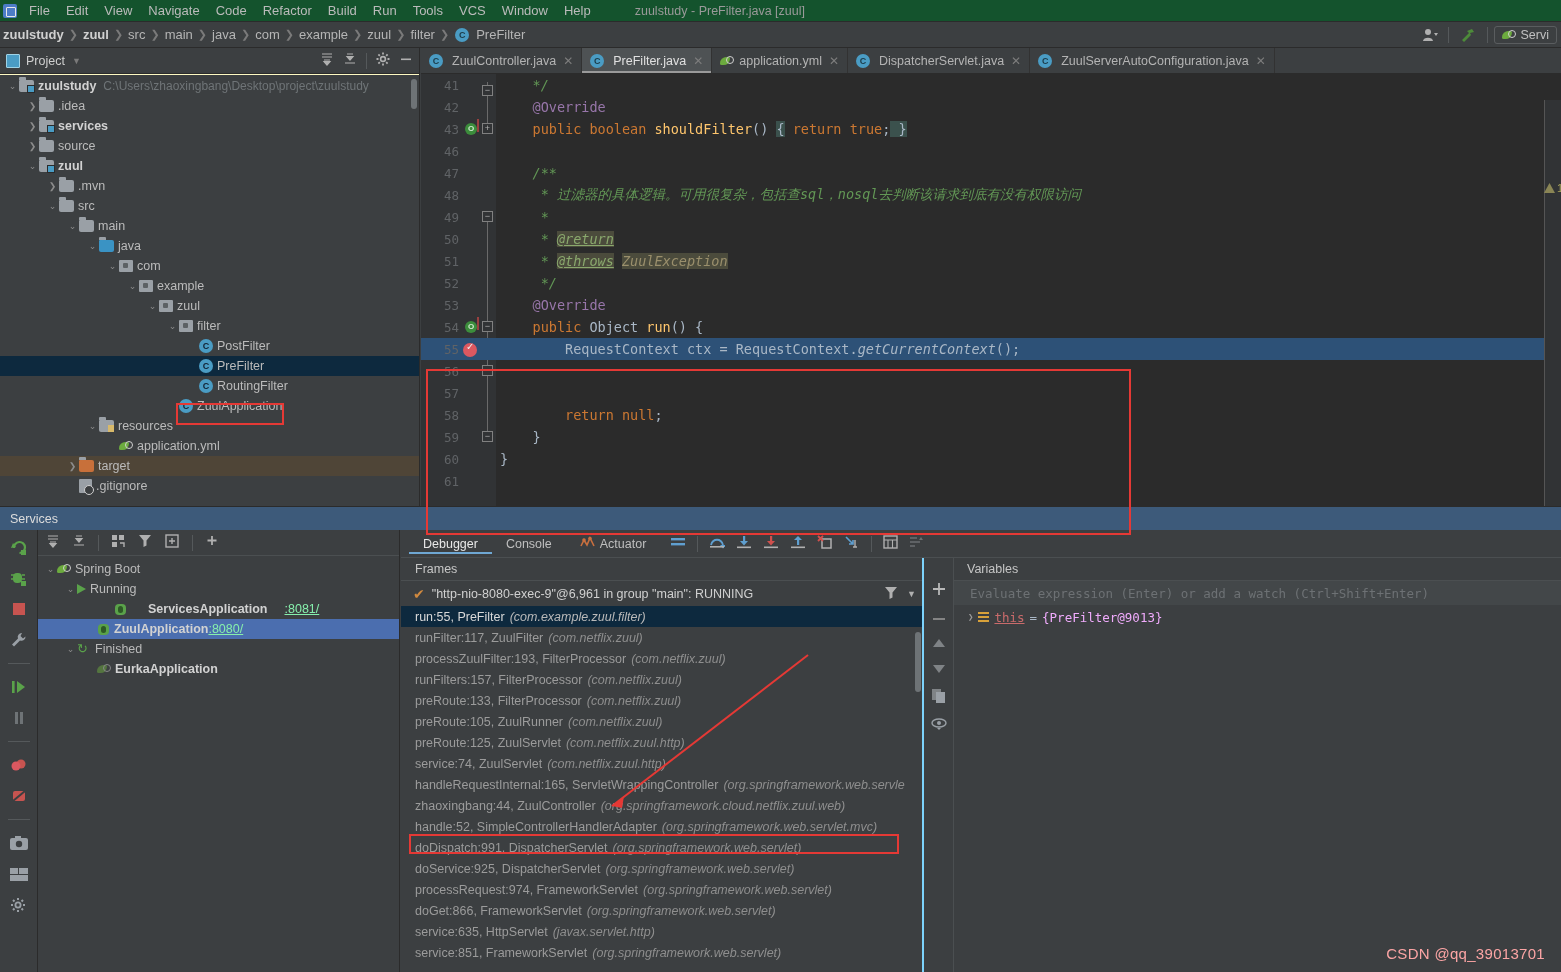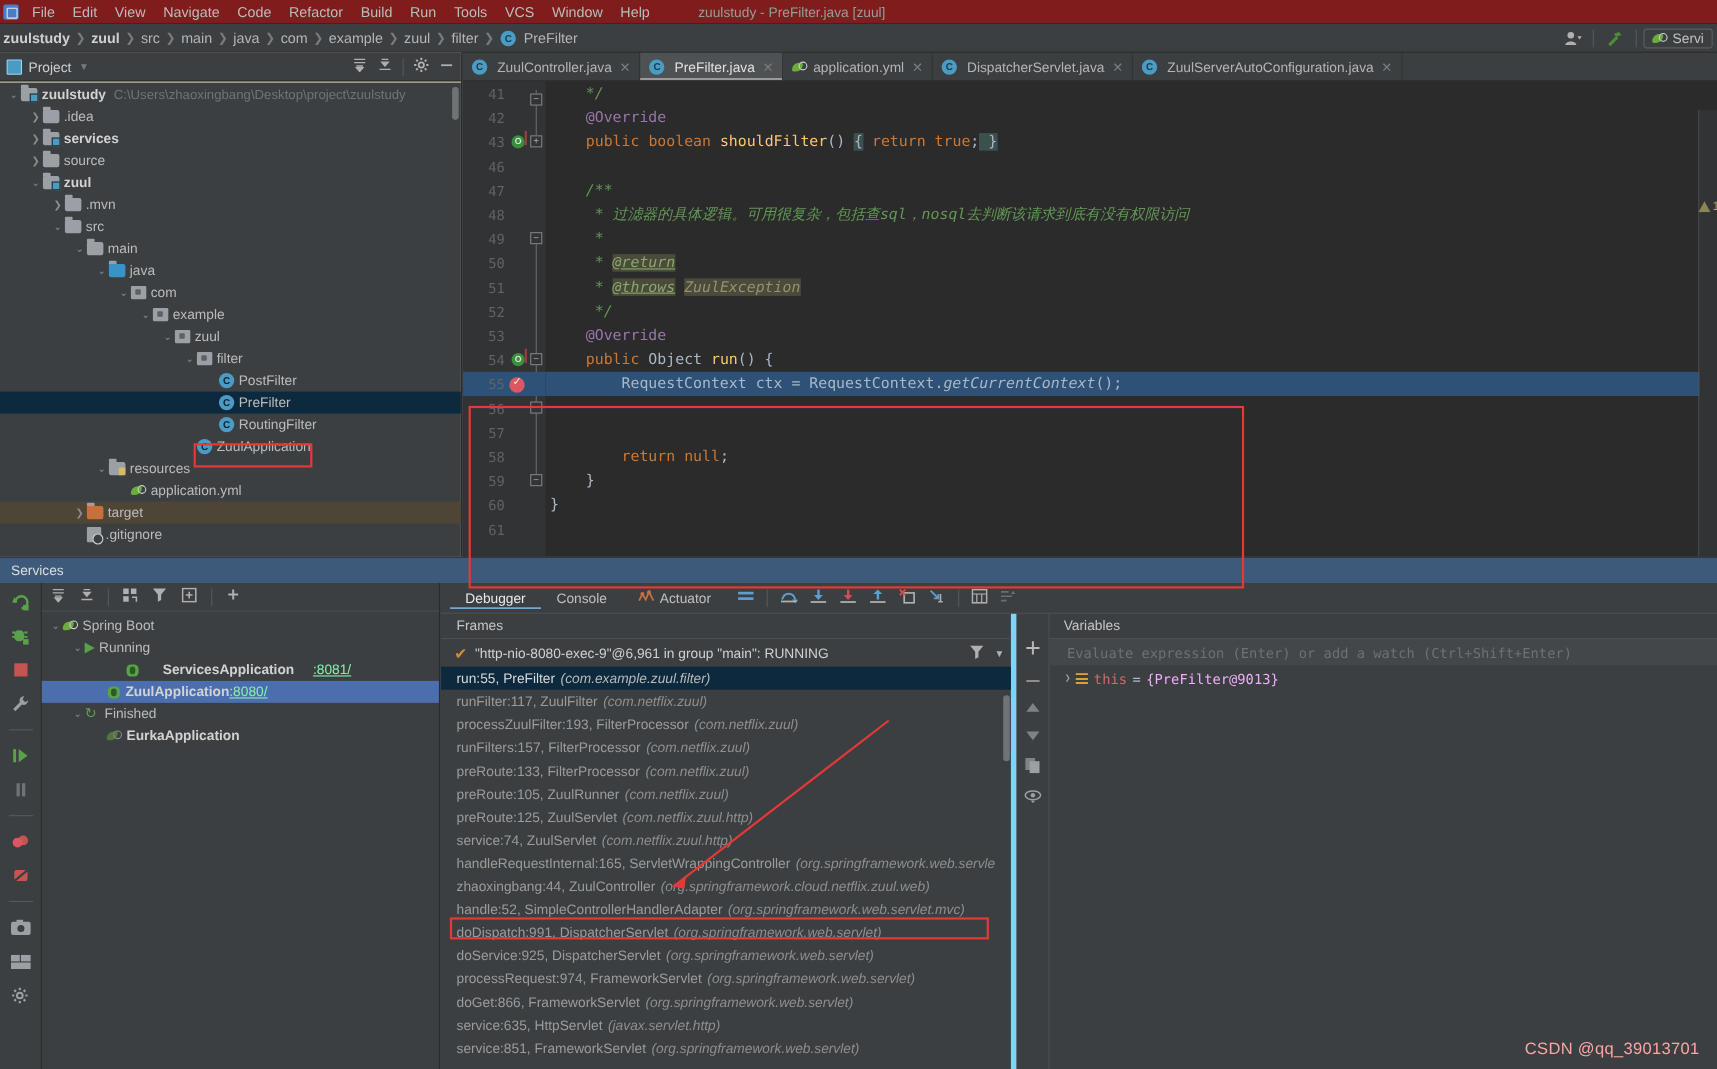--- a/index.html
+++ b/index.html
@@ -9,21 +9,21 @@
     font-family: "Liberation Sans", sans-serif;
     font-size: 12px;
     color: #bbbbbb;
     overflow: hidden;
   }
   .app { position: relative; width: 1561px; height: 972px; }
 
   
   .menubar {
     position: absolute; top: 0; left: 0; width: 1561px; height: 22px;
-    background: #7f1d1d; display: flex; align-items: center;
+    background: #14532d; display: flex; align-items: center;
     border-bottom: 1px solid #2b2b2b;
   }
   .win-ico {
     width: 14px; height: 14px; margin: 0 4px 0 3px;
     background: #4d7cc7; border-radius: 2px; position: relative;
   }
   .win-ico::after{content:"";position:absolute;left:3px;top:3px;width:8px;height:8px;
     border:1.5px solid #e8e8e8;border-radius:1px;}
   .menuitem {
     padding: 2px 8px; color: #bbbbbb; font-size: 13px; cursor: default;
@@ -238,21 +238,21 @@
     position: absolute; left: 401px; top: 530px; right: 0; bottom: 0; background: #3c3f41;
   }
   .dbg-tabs { height: 28px; display:flex; align-items:center; gap:0; padding-left: 8px;
               border-bottom:1px solid #4b4f51; }
   .dbg-tab { padding: 3px 14px; font-size:12.5px; color:#bfbfbf; }
   .dbg-tab.active { color:#e8e8e8; box-shadow: inset 0 -2px 0 #6fa8d4; }
   .dbg-tab.ico { display:flex; align-items:center; gap:5px; }
   .dbg-tools { display:flex; align-items:center; gap:11px; margin-left:10px; }
 
   .frames-col {
-    position:absolute; left:0; top:28px; width:523px; bottom:0; border-right:5px solid #7dd3fc;
+    position:absolute; left:0; top:28px; width:523px; bottom:0; border-right:2px solid #7dd3fc;
   }
   .col-head { height: 23px; display:flex;align-items:center;padding-left:14px;
               font-size:12.5px; color:#c6c6c6; border-bottom:1px solid #4b4f51;}
   .thread-row {
     height:25px; display:flex;align-items:center;gap:7px;padding-left:12px;
     font-size:12.5px;color:#d0d0d0; position:relative;
   }
   .thread-right { position:absolute; right:6px; display:flex; align-items:center; gap:9px;}
   .frame-row {
     height:21px; display:flex; align-items:center; padding-left:14px;
@@ -1040,21 +1040,21 @@
     </div>
 
     <div class="vars-col">
       <div class="col-head" style="padding-left:13px;">Variables</div>
       <div class="eval-row">
         <span>Evaluate expression (Enter) or add a watch (Ctrl+Shift+Enter)</span>
       </div>
       <div class="var-row">
         <span style="color:#9a9a9a;font-size:9px;">❯</span>
         <span class="var-ico"></span>
-        <span style="color:#c96b6b;">this</span>
+        <span style="color:#c96b6b;text-decoration:underline;">this</span>
         <span style="color:#a9b7c6;"> = </span>
         <span style="color:#f0abfc;">{PreFilter@9013}</span>
       </div>
     </div>
   </div>
 
   <svg class="red-arrow">
     <line x1="808" y1="655" x2="612" y2="806" stroke="#e53935" stroke-width="2"></line>
     <polygon points="612,806 624,796 622,808" fill="#e53935"></polygon>
   </svg>

